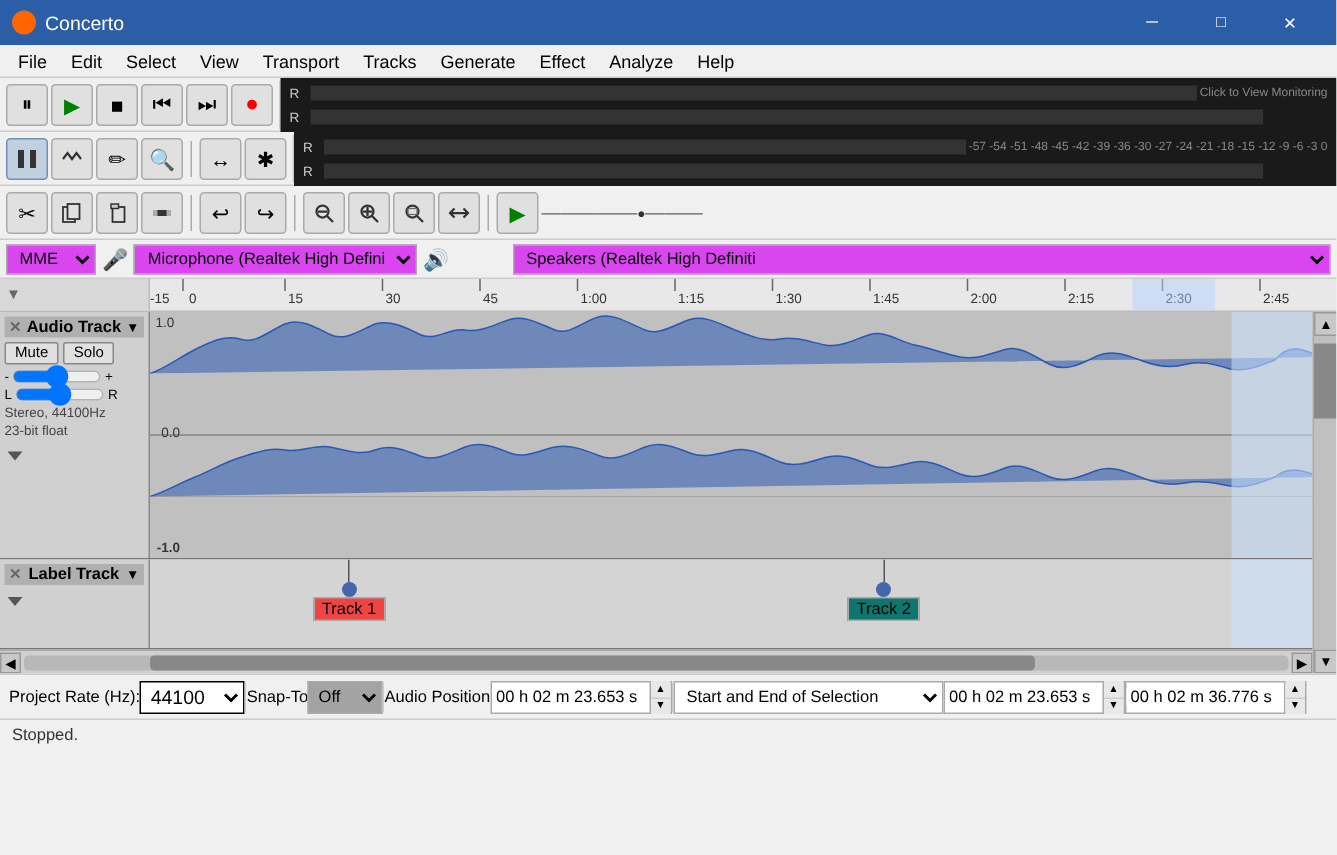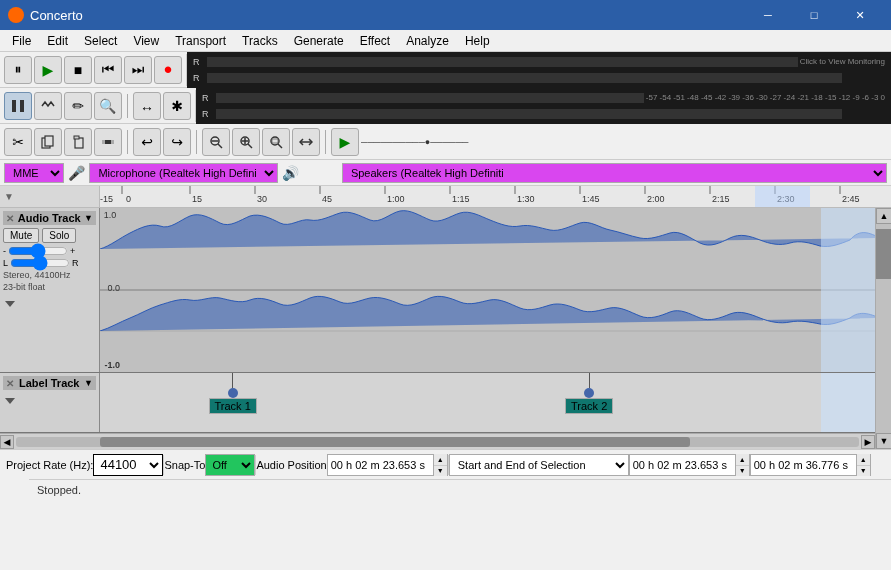--- a/index.html
+++ b/index.html
@@ -20,21 +20,21 @@
     .tb-btn.active { background: #c0d0e0; border-color: #7090b0; }
     .tb-sep { width: 1px; height: 24px; background: #aaa; margin: 0 3px; }
 
     
     .device-row { height: 26px; background: #f0f0f0; border-bottom: 1px solid #ccc; display: flex; align-items: center; padding: 0 4px; gap: 4px; }
     .device-select { height: 20px; background: #d946ef; border: 1px solid #aaa; font-size: 11px; padding: 0 4px; cursor: pointer; }
     .device-select-wide { min-width: 160px; }
     .track-btn { font-size: 10px; padding: 1px 6px; background: #e0e0e0; border: 1px solid #888; cursor: pointer; border-radius: 2px; }
 
     
-    .statusbar { height: 20px; background: #f0f0f0; border-top: 1px solid #ccc; display: flex; align-items: center; padding: 0 8px; font-size: 11px; color: #333; margin-left: 29px; }
+    .statusbar { height: 20px; background: #f0f0f0; border-top: 1px solid #ccc; display: flex; align-items: center; padding: 0 8px; font-size: 11px; color: #333; }
 
     .close-x { font-size: 10px; color: #666; cursor: pointer; }
     .dropdown-arrow { font-size: 9px; cursor: pointer; }
   </style>
 </head>
 <body>
 
 <div class="titlebar">
   <div class="app-icon"></div>
   <span class="title">Concerto</span>
@@ -325,21 +325,21 @@
           </div>
         </div>
 
         <div style="flex:1; position:relative; overflow:hidden; background:#d4d4d4;">
 
           <div style="position:absolute; top:0; right:0; width:7%; height:100%; background:rgba(200,225,255,0.55); z-index:2;"></div>
 
           <div style="position:absolute; left:14%; top:0; height:100%; display:flex; flex-direction:column; align-items:center; z-index:3;">
             <div style="width:1px; height:15px; background:#555;"></div>
             <div style="width:10px; height:10px; background:#4466aa; border-radius:50%; cursor:pointer;"></div>
-            <div style="background:#0f766e; border:1px solid #aaa; padding:1px 5px; font-size:11px; white-space:nowrap; cursor:pointer;">Track 1</div>
+            <div style="background:#ef4444; border:1px solid #aaa; padding:1px 5px; font-size:11px; white-space:nowrap; cursor:pointer;">Track 1</div>
           </div>
 
           <div style="position:absolute; left:60%; top:0; height:100%; display:flex; flex-direction:column; align-items:center; z-index:3;">
             <div style="width:1px; height:15px; background:#555;"></div>
             <div style="width:10px; height:10px; background:#4466aa; border-radius:50%; cursor:pointer;"></div>
             <div style="background:#0f766e; border:1px solid #aaa; padding:1px 5px; font-size:11px; white-space:nowrap; cursor:pointer;">Track 2</div>
           </div>
         </div>
       </div>
 
@@ -362,21 +362,21 @@
   </div>
 </div>
 
 <div style="height:30px; background:#f0f0f0; border-top:1px solid #ccc; display:flex; align-items:center; padding:0 6px; gap:0; font-size:11px;">
   <span>Project Rate (Hz):</span>
   <select style="height:22px; background:white; border:1px solid #000000; font-size:13px; padding:0 2px; width:70px;">
     <option>44100</option>
   </select>
   <div style="width:1px; height:20px; background:#ccc;"></div>
   <span>Snap-To</span>
-  <select style="height:22px; background:#22c55e; border:1px solid #aaa; font-size:11px; padding:0 2px; width:50px;">
+  <select style="height:22px; background:#a3a3a3; border:1px solid #aaa; font-size:11px; padding:0 2px; width:50px;">
     <option>Off</option>
   </select>
   <div style="width:1px; height:20px; background:#ccc;"></div>
   <span>Audio Position</span>
   <div style="display:flex; align-items:center; border:1px solid #aaa; height:22px; background:white;">
     <input type="text" value="00 h 02 m 23.653 s" style="border: none; outline: none; font-size: 11px; width: 105px; padding: 0px 3px;">
     <div style="display:flex; flex-direction:column; border-left:1px solid #aaa;">
       <button style="height:11px; width:13px; background:#e8e8e8; border:none; cursor:pointer; font-size:7px; display:flex; align-items:center; justify-content:center; padding:0;">▲</button>
       <button style="height:11px; width:13px; background:#e8e8e8; border:none; border-top:1px solid #ccc; cursor:pointer; font-size:7px; display:flex; align-items:center; justify-content:center; padding:0;">▼</button>
     </div>

